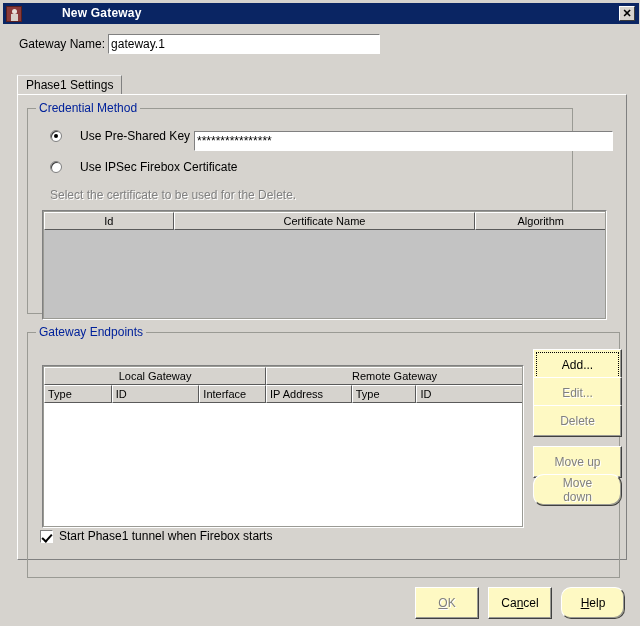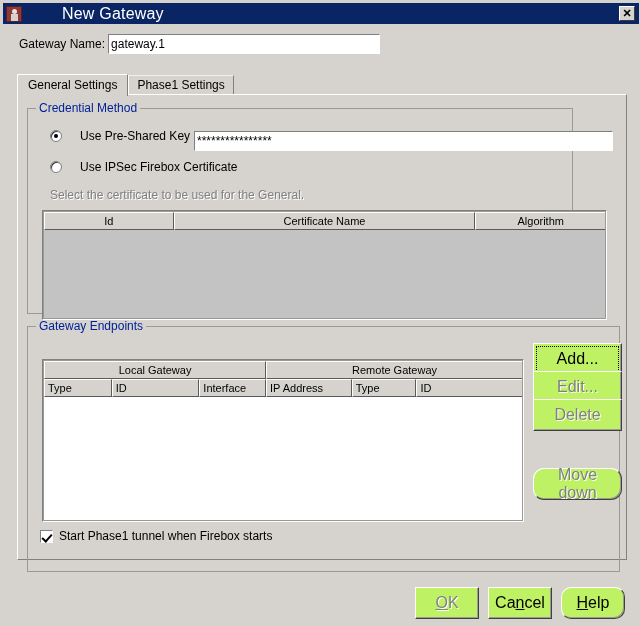--- a/index.html
+++ b/index.html
@@ -51,22 +51,22 @@
   .title-icon::after {
     content: "";
     position: absolute;
     left: 4px; top: 7px;
     width: 7px; height: 7px;
     background: #d8d2cc;
   }
   .title-text {
     margin-left: 5px;
     color: #ffffff;
-    font-weight: normal;
-    font-size: 16px;
+    font-weight: bold;
+    font-size: 12px;
     letter-spacing: 0.2px;
     line-height: 21px;
     padding-left: 35px;
   }
   .title-spacer { flex: 1 1 auto; }
   .close-btn {
     width: 16px; height: 15px;
     margin-right: 4px;
     background: #d6d3ce;
     border-top: 1px solid #ffffff;
@@ -168,21 +168,21 @@
     position: absolute;
     left: 8px; top: -7px;
     background: #d6d3ce;
     padding: 0 3px;
     color: #00219a;
     font-size: 12px;
     line-height: 12px;
     white-space: nowrap;
   }
   #gb-credential { left: 9px; top: 13px; width: 546px; height: 206px; }
-  #gb-endpoints  { left: 9px; top: 231px; width: 593px; height: 246px; }
+  #gb-endpoints  { left: 9px; top: 237px; width: 593px; height: 246px; }
   
   .radio-row {
     position: absolute;
     display: flex;
     align-items: center;
     cursor: default;
   }
   .radio {
     width: 12px; height: 12px;
     box-sizing: border-box;
@@ -264,28 +264,28 @@
     text-align: center;
     overflow: hidden;
     white-space: nowrap;
     cursor: default;
   }
   .hdr-cell.left { text-align: left; padding-left: 3px; }
   .lv-body { flex: 1 1 auto; }
   
   .btn {
     box-sizing: border-box;
-    background: #bef264;
+    background: #fef9c3;
     border-top: 1px solid #ffffff;
     border-left: 1px solid #ffffff;
     border-right: 1px solid #404040;
     border-bottom: 1px solid #404040;
     box-shadow: inset -1px -1px 0 #9a9a94;
     font-family: "Liberation Sans", sans-serif;
-    font-size: 16px;
+    font-size: 12px;
     color: #000000;
     text-align: center;
     cursor: default;
     position: relative;
     display: flex;
     align-items: center;
     justify-content: center;
     padding: 15px;
   }
   .btn.disabled {
@@ -361,23 +361,20 @@
       <span class="glyph">✕</span>
     </div>
   </div>
 
   <div class="row-gwname">
     <span class="lbl-gwname">Gateway Name:</span>
     <input class="txt-gwname" type="text" value="gateway.1" style="">
   </div>
 
   <div class="tabstrip">
-    <div class="tab active">
-      <span>General Settings</span>
-    </div>
     <div class="tab inactive">
       <span>Phase1 Settings</span>
     </div>
   </div>
 
   <div class="tabpanel">
 
     <div class="groupbox" id="gb-credential">
       <div class="gb-title">Credential Method</div>
 
@@ -386,21 +383,21 @@
         <span class="radio-label">Use Pre-Shared Key</span>
       </div>
 
       <input class="txt-psk" type="text" value="****************" style="">
 
       <div class="radio-row" style="left:22px; top:51px;">
         <span class="radio"></span>
         <span class="radio-label">Use IPSec Firebox Certificate</span>
       </div>
 
-      <div class="hint-text" style="left:22px; top:79px;">Select the certificate to be used for the General.</div>
+      <div class="hint-text" style="left:22px; top:79px;">Select the certificate to be used for the Delete.</div>
 
       <div class="listview" id="lv-certificates">
         <div class="lv-inner">
           <div class="hdr-row">
             <div class="hdr-cell" style="width:130px;">Id</div>
             <div class="hdr-cell" style="width:303px;">Certificate Name</div>
             <div class="hdr-cell" style="width:130px; border-right:none;">Algorithm</div>
           </div>
           <div class="lv-body"></div>
         </div>
@@ -431,20 +428,23 @@
       <div class="btn side-btn" id="btn-add">
         <span>Add...</span>
         <span class="focusring"></span>
       </div>
       <div class="btn side-btn disabled" id="btn-edit">
         <span>Edit...</span>
       </div>
       <div class="btn side-btn disabled" id="btn-delete">
         <span>Delete</span>
       </div>
+      <div class="btn side-btn disabled" id="btn-moveup">
+        <span>Move up</span>
+      </div>
       <div class="btn side-btn disabled" id="btn-movedown">
         <span>Move down</span>
       </div>
     </div>
 
     <div class="check-row">
       <span class="checkbox checked"></span>
       <span class="check-label">Start Phase1 tunnel when Firebox starts</span>
     </div>
 

